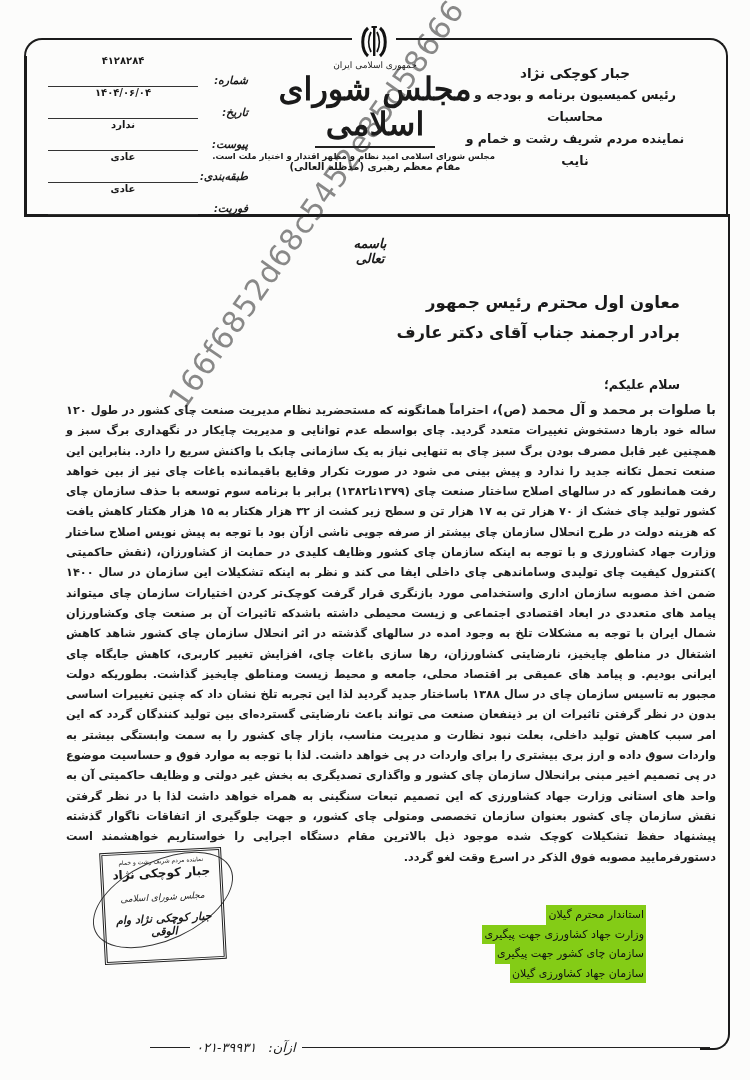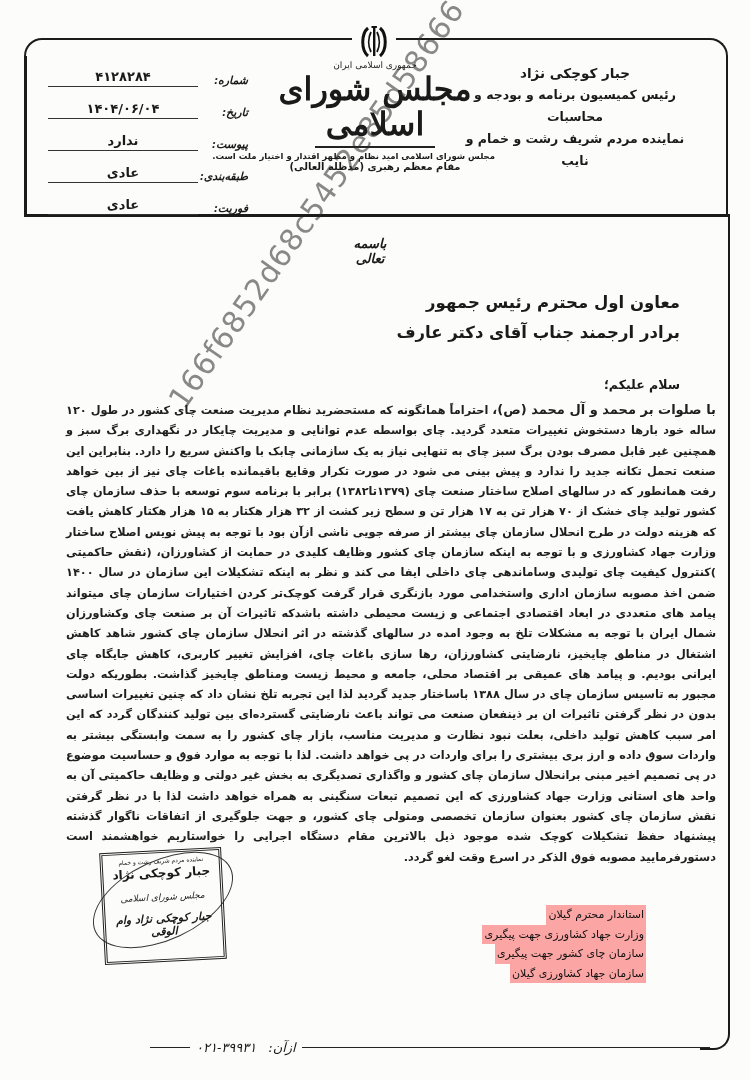--- a/index.html
+++ b/index.html
@@ -13,21 +13,21 @@
   .frame-right { position: absolute; right: 20px; top: 214px; width: 2.5px; height: 815px; background: #1b1b1b; }
   .frame-bottom-curve { position: absolute; right: 20px; top: 1010px; width: 30px; height: 40px;
     border-right: 2.5px solid #1b1b1b; border-bottom: 2.5px solid #1b1b1b; border-radius: 0 0 16px 0; }
 
   .emblem { position: absolute; left: 352px; top: 22px; width: 44px; height: 40px; background: #fcfcfb;
     display: flex; align-items: center; justify-content: center; }
 
   .meta { position: absolute; left: 48px; top: 55px; width: 200px; direction: rtl; }
   .meta-row { display: flex; align-items: flex-end; height: 32px; }
   .meta-label { width: 50px; font-family: "DejaVu Serif", serif; font-style: italic; font-weight: bold; font-size: 11px; }
-  .meta-value { flex: 1; border-bottom: 1.2px solid #333; text-align: center; font-weight: bold; font-size: 13px; padding-bottom: 2px; }
+  .meta-value { flex: 1; border-bottom: 1.2px solid #333; text-align: center; font-weight: bold; font-size: 10px; padding-bottom: 20px; }
 
   .masthead { position: absolute; left: 255px; top: 60px; width: 240px; text-align: center; direction: rtl; }
   .mh-sub { font-size: 9px; font-family: "DejaVu Serif", serif; }
   .mh-title { font-family: "DejaVu Serif", serif; font-weight: bold; font-size: 32px; line-height: 1.1; margin-top: 2px; }
   .mh-term { font-family: "DejaVu Serif", serif; font-weight: bold; font-size: 14px; margin-top: 2px; }
   .mh-rule { width: 120px; height: 1.5px; background: #222; margin: 4px auto 3px; }
   .mh-quote { font-size: 8.5px; font-weight: bold; white-space: nowrap; margin-left: -20px; }
   .mh-quote-src { font-size: 10px; font-weight: bold; }
 
   .sender { position: absolute; right: 50px; top: 62px; width: 250px; direction: rtl; text-align: center; font-weight: bold; }
@@ -51,21 +51,21 @@
   .stamp { position: absolute; left: 102px; top: 850px; width: 122px; height: 112px; border: 3px double #222;
     transform: rotate(-3deg); direction: rtl; text-align: center; padding: 4px; }
   .stamp .s1 { font-size: 6px; }
   .stamp .s2 { font-size: 12px; font-weight: bold; margin-top: 2px; }
   .stamp .s3 { font-size: 9px; font-style: italic; margin-top: 12px; }
   .stamp .s4 { font-size: 11px; font-style: italic; font-weight: bold; margin-top: 10px; }
   .sig-loop { position: absolute; left: 88px; top: 860px; width: 150px; height: 80px; border: 1.5px solid #333;
     border-radius: 50%; transform: rotate(-25deg); }
 
   .cc { position: absolute; right: 104px; top: 905px; direction: rtl; }
-  .cc-line { background: #fca5a5; color: #111; font-size: 11px; line-height: 19.5px; padding: 0 2px; white-space: nowrap; width: fit-content; }
+  .cc-line { background: #84cc16; color: #111; font-size: 11px; line-height: 19.5px; padding: 0 2px; white-space: nowrap; width: fit-content; }
 
   .footer { position: absolute; left: 150px; top: 1040px; width: 560px; display: flex; align-items: center; direction: rtl; }
   .footer-rule { height: 1.5px; background: #222; flex: 1; }
   .footer-text { font-family: "DejaVu Serif", serif; font-style: italic; font-weight: normal; font-size: 13px; padding: 0 6px; white-space: nowrap; }
 </style>
 </head>
 <body>
 
 <div class="frame-top"></div>
 <div class="frame-left"></div>

